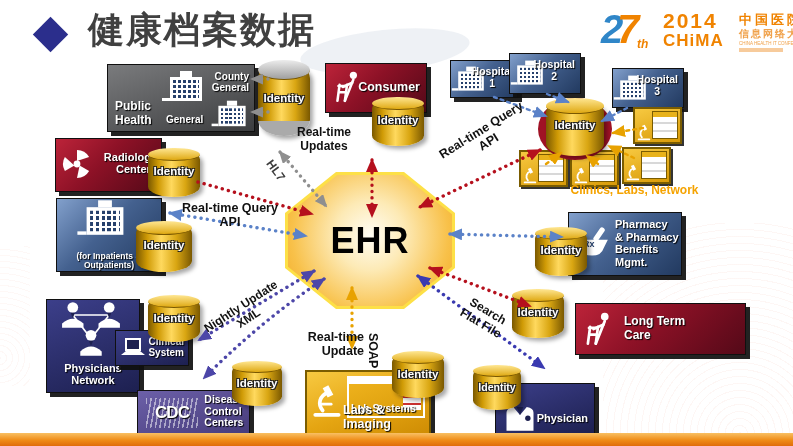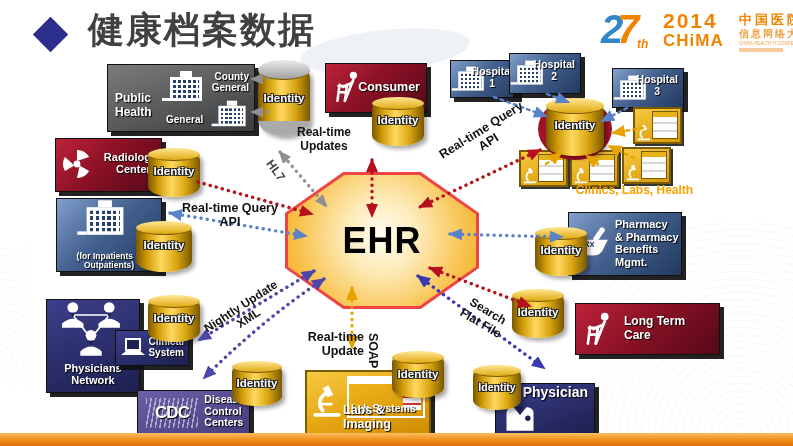--- a/index.html
+++ b/index.html
@@ -39,21 +39,21 @@
   .cyl-top{position:absolute;left:0;right:0;top:-3%;height:26%;border-radius:50%;
            background:linear-gradient(180deg,#ffe793,#dfa913);border-bottom:1px solid #7a5800;}
   .cyl.tall .cyl-top{background:linear-gradient(180deg,#ececec,#9f9f9f);}
   .cyl.tall{background:linear-gradient(180deg,rgba(185,185,185,1) 0 13%,rgba(0,0,0,0) 13% 80%,rgba(170,170,170,1) 80% 100%),
             linear-gradient(90deg,#7a5800 0%,#cf9a05 20%,#ffd95e 45%,#d9a612 72%,#7a5800 100%);}
   .cyl-label{position:absolute;width:116%;left:-8%;text-align:center;top:34%;color:#fff;font-weight:bold;font-size:11.5px;
              text-shadow:-1px -1px 0 #222,1px -1px 0 #222,-1px 1px 0 #222,1px 1px 0 #222;}
   
   .oct{position:absolute;left:285px;top:172px;width:170px;height:137px;z-index:10;
        clip-path:polygon(30% 0%,70% 0%,100% 30%,100% 70%,70% 100%,30% 100%,0% 70%,0% 30%);
-       background:#ef4444;padding-left:24px;}
+       background:#fde047;}
   .oct-in{position:absolute;left:3px;top:3px;right:3px;bottom:3px;
        clip-path:polygon(30% 0%,70% 0%,100% 30%,100% 70%,70% 100%,30% 100%,0% 70%,0% 30%);
        background:radial-gradient(circle at 50% 46%,#fffdf4 0%,#fdeab6 32%,#f8c14a 72%,#f2a71f 100%);
        display:flex;align-items:center;justify-content:center;}
   .oct-label{font-size:36px;font-weight:900;color:#000;letter-spacing:1px;font-family:"Liberation Sans",sans-serif;}
   
   .alabel{position:absolute;color:#111;font-weight:bold;font-size:12px;line-height:1.15;text-align:center;z-index:60;}
   
   .bldg{position:relative;width:32px;height:24px;background:#fff;}
   .bldg::before{content:'';position:absolute;top:-6px;left:10px;width:12px;height:6px;background:#fff;}
@@ -105,21 +105,21 @@
     <div class="logo-tag2"></div>
   </div>
 
   <div class="oct">
     <div class="oct-in">
       <span class="oct-label">EHR</span>
     </div>
   </div>
 
   <div class="box gray" style="left:107px;top:64px;width:146px;height:66px;">
-    <div class="wlabel pre" style="position:absolute;left:7px;top:26px;font-size:12px;">Public
+    <div class="wlabel pre" style="position:absolute;left:7px;top:34px;font-size:12px;">Public
 Health</div>
     <div class="bldg" style="position:absolute;left:62px;top:12px;">
         <div class="bwin"></div>
       </div>
     <div class="wlabel pre" style="position:absolute;right:5px;top:6px;font-size:10px;text-align:right;">County
 General</div>
     <div class="wlabel" style="position:absolute;left:58px;bottom:6px;font-size:10px;">General</div>
     <div class="bldg" style="position:absolute;right:6px;bottom:3px;transform:scale(.85);">
         <div class="bwin"></div>
       </div>
@@ -207,21 +207,21 @@
   <div class="clinic" style="left:570px;top:150px;">
     <div class="panel"></div>
     <svg viewBox="0 0 32 32" width="17" height="17" style="position:absolute;left:1px;bottom:1px;">
         <g stroke="#fff" fill="none" stroke-linecap="round">
           <path d="M5 29 h20" stroke-width="3.5"></path>
           <path d="M11 25 c-5-6 -3-14 5-17" stroke-width="3.5"></path>
           <rect x="13" y="2" width="6" height="10" transform="rotate(-28 16 7)" fill="#fff" stroke="none"></rect>
         </g>
       </svg>
   </div>
-  <div class="alabel" style="left:557px;top:184px;width:155px;color:#f5a300;font-size:12px;">Clinics, Labs, Health</div>
+  <div class="alabel" style="left:557px;top:184px;width:155px;color:#f5a300;font-size:12px;">Clinics, Labs, Network</div>
 
   <div class="box red" style="left:55px;top:138px;width:105px;height:52px;">
     <svg viewBox="0 0 32 32" width="32" height="32" style="position:absolute;left:5px;top:9px;">
       <g fill="#fff">
           <path d="M16 13 L16 2 A14 14 0 0 1 28.1 9 Z"></path>
       <path transform="rotate(120 16 16)" d="M16 13 L16 2 A14 14 0 0 1 28.1 9 Z"></path>
       <path transform="rotate(240 16 16)" d="M16 13 L16 2 A14 14 0 0 1 28.1 9 Z"></path>
       <circle cx="16" cy="16" r="3.4"></circle>
         </g>
     </svg>
@@ -256,21 +256,21 @@
     <div class="wlabel pre" style="position:absolute;left:46px;top:5px;font-size:11px;line-height:1.15;">Pharmacy
 &amp; Pharmacy
 Benefits
 Mgmt.</div>
   </div>
   <div class="cyl" style="left:535px;top:228px;width:52px;height:48px;">
     <div class="cyl-top"></div>
     <div class="cyl-label">Identity</div>
   </div>
 
-  <div class="box red" style="left:575px;top:303px;width:143px;height:50px;">
+  <div class="box red" style="left:575px;top:303px;width:143px;height:50px;padding-left:26px;">
     <svg viewBox="0 0 32 32" width="36" height="36" style="position:absolute;left:4px;top:7px;">
       <g stroke="#fff" stroke-width="2.4" fill="none" stroke-linecap="round">
         <circle cx="22" cy="5" r="3.4" fill="#fff" stroke="none"></circle>
         <path d="M22,9 L18,19 L14,29"></path>
           <path d="M21,12 L12,16"></path>
         <path d="M9,14 L7,29 M16,14 L14,29 M8,15 h8 M8,21 h7"></path>
       </g>
     </svg>
     <div class="wlabel pre" style="position:absolute;left:48px;top:10px;font-size:12px;">Long Term
 Care</div>
@@ -346,21 +346,21 @@
     <div class="cyl-top"></div>
     <div class="cyl-label">Identity</div>
   </div>
 
   <div class="box navy" style="left:495px;top:383px;width:98px;height:49px;">
     <svg viewBox="0 0 32 26" width="36" height="30" style="position:absolute;left:6px;bottom:2px;">
       <path fill="#fff" d="M4 26 V10 q0-4 6-5 l6 7 6-7 q6 1 6 5 v16 z"></path>
       <path fill="#1d2050" d="M13 5 l3 7 3-7 z"></path>
       <circle cx="23" cy="15" r="2.4" fill="#1d2050"></circle>
     </svg>
-    <div class="wlabel" style="position:absolute;right:6px;top:0;font-size:14px;margin-left:16px;">Physician</div>
+    <div class="wlabel" style="position:absolute;right:6px;top:28px;font-size:11px;margin-left:16px;">Physician</div>
   </div>
   <div class="cyl" style="left:473px;top:366px;width:48px;height:44px;">
     <div class="cyl-top"></div>
     <div class="cyl-label" style="font-size:10.5px;">Identity</div>
   </div>
 
   <svg class="overlay" width="793" height="446" viewBox="0 0 793 446">
     <defs>
       <marker id="mRed" markerUnits="userSpaceOnUse" markerWidth="14" markerHeight="12" refX="12" refY="6" orient="auto-start-reverse">
           <path d="M0,0 L14,6 L0,12 z" fill="#b5101d"></path>

